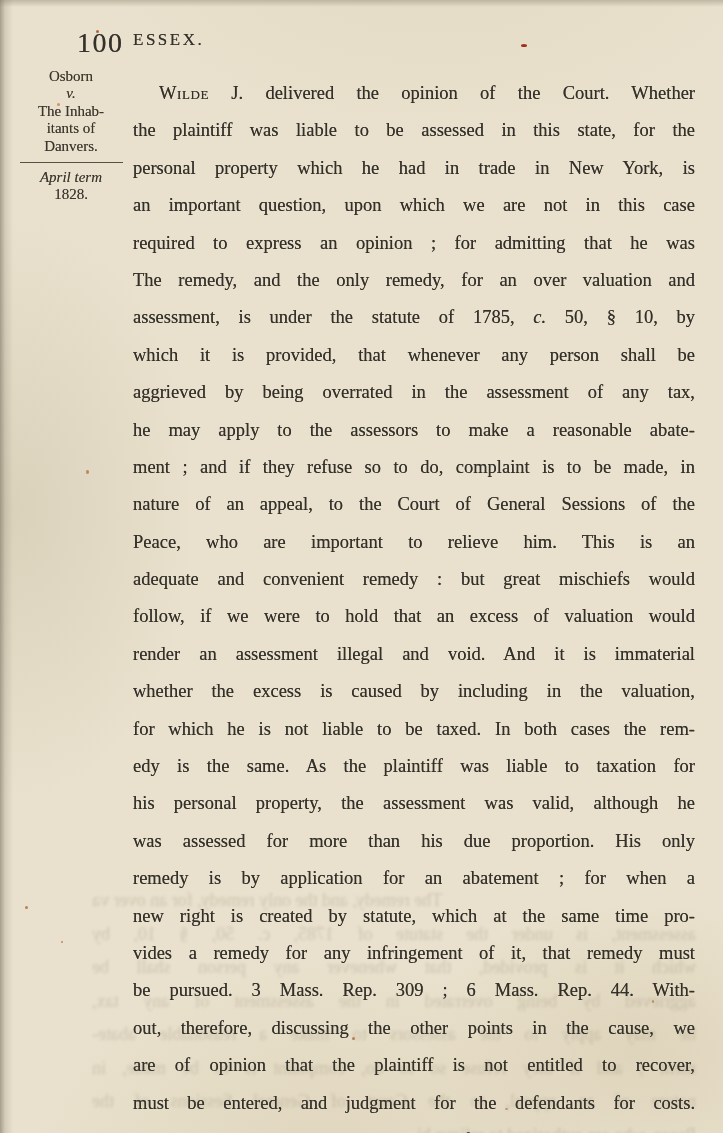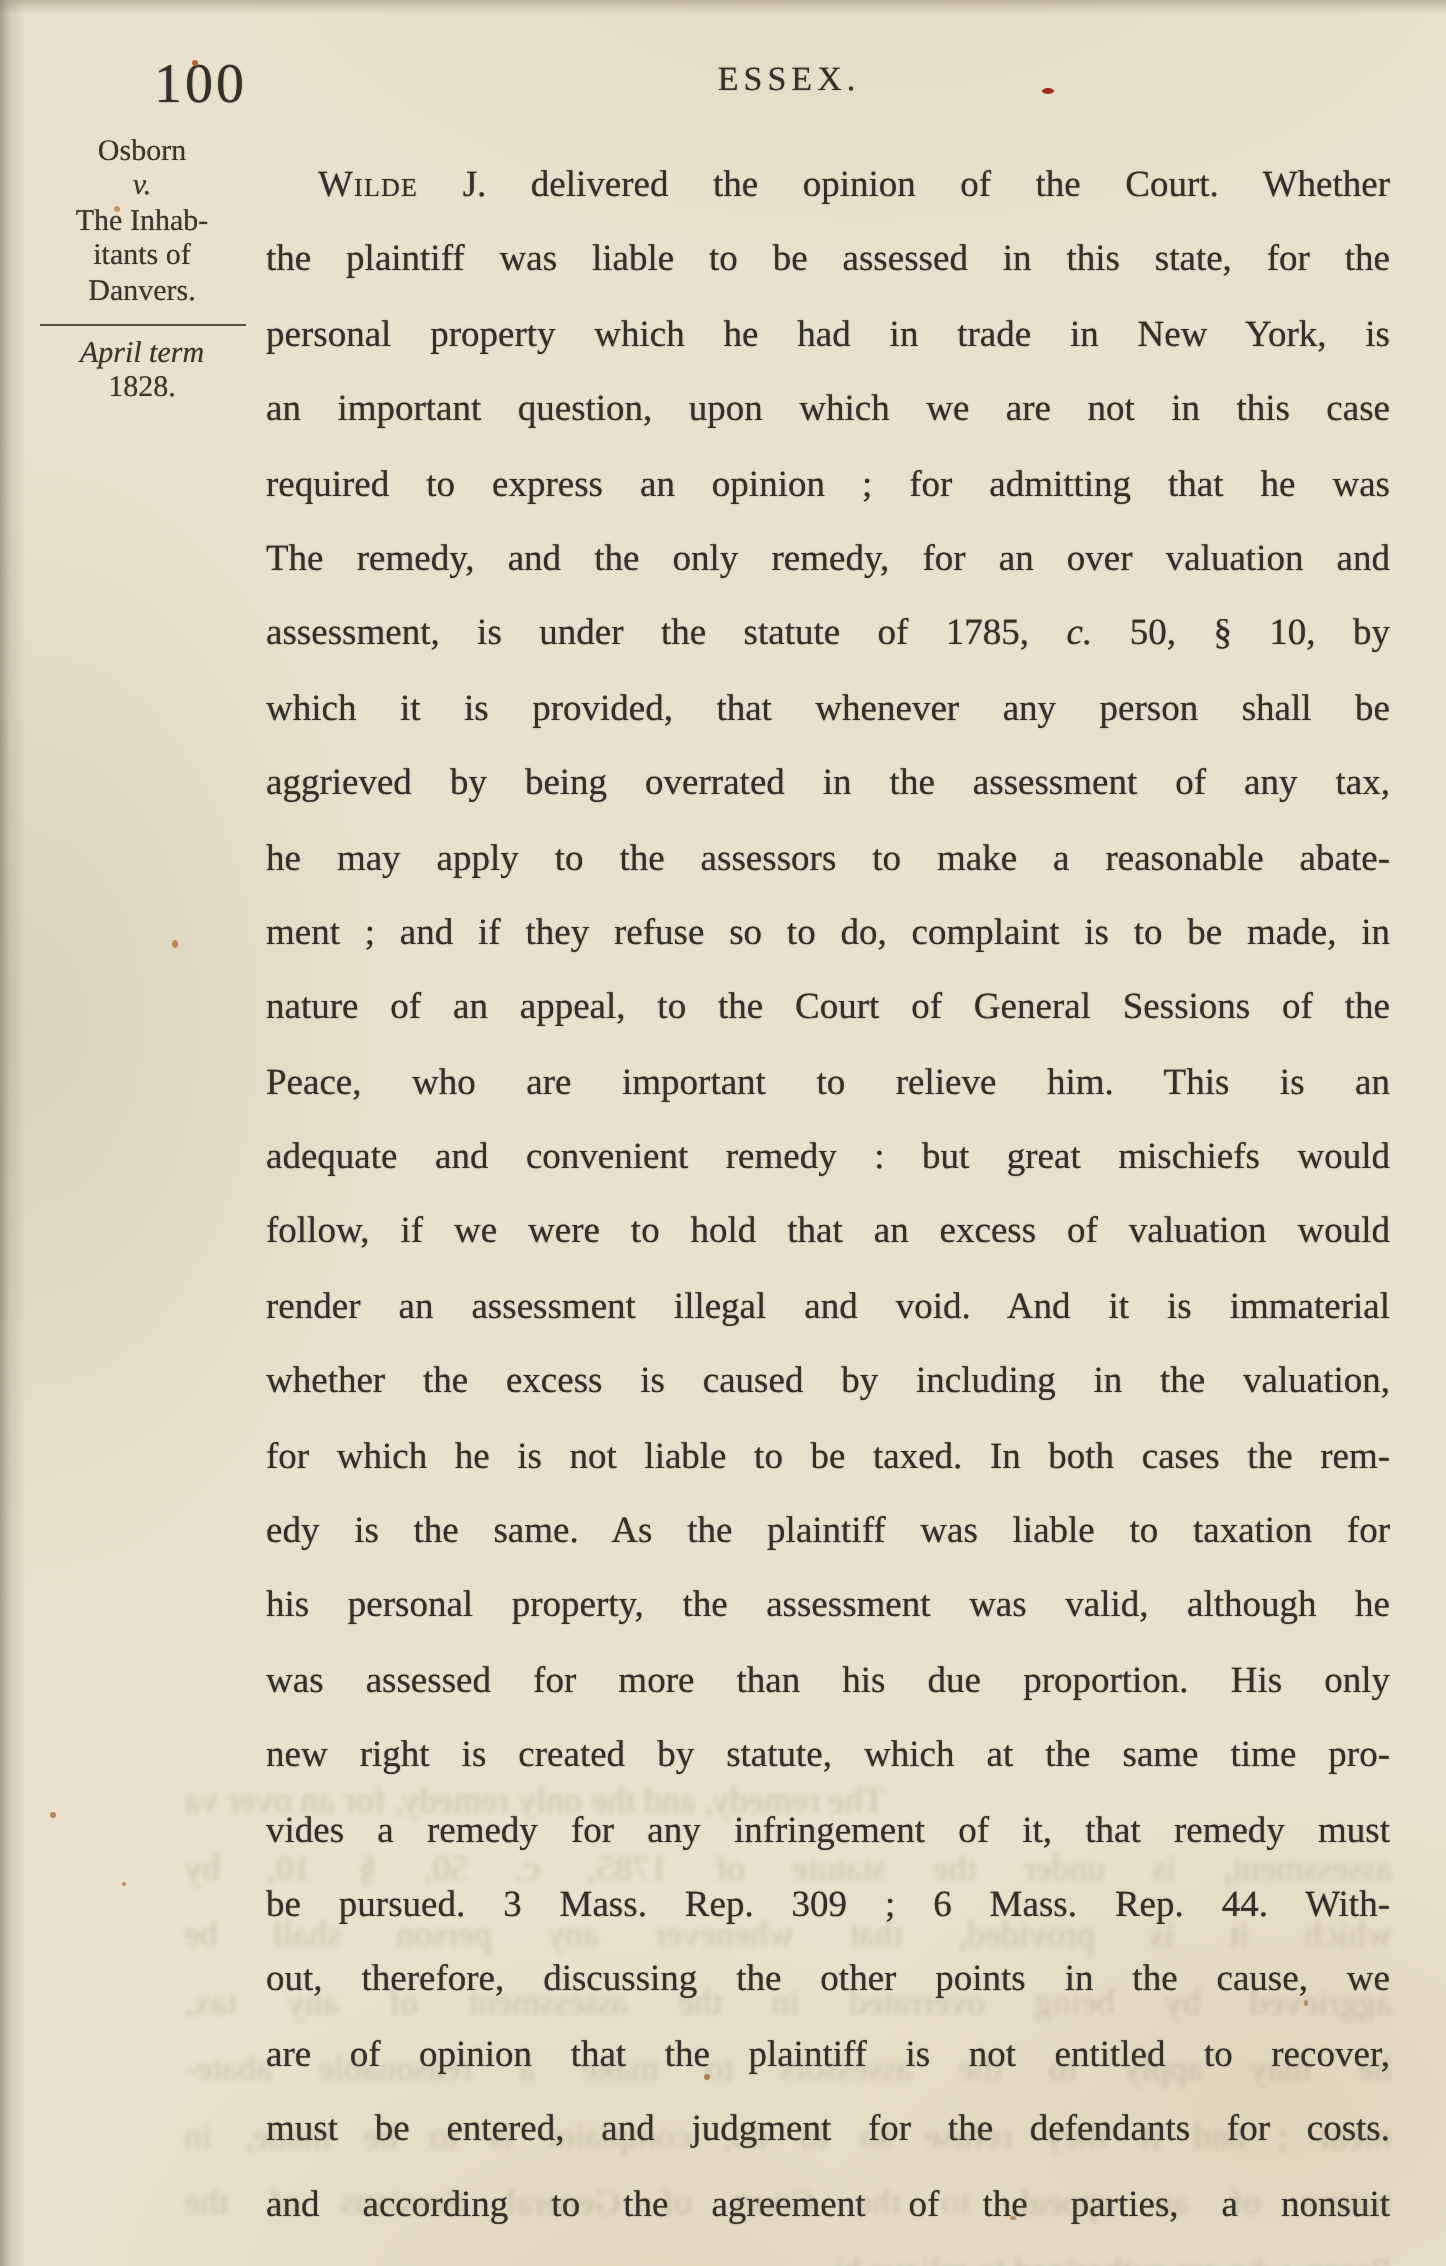--- a/index.html
+++ b/index.html
@@ -27,21 +27,21 @@
     background:linear-gradient(180deg, rgba(128,118,98,.38), rgba(128,118,98,0) 7px);
   }
   .page-number{
     position:absolute;left:36px;top:27px;
     font-size:28px;letter-spacing:1.5px;color:#34312b;
     text-shadow:0 0 .6px rgba(52,49,43,.7);
     margin-left:41px;
   }
   .running-head{
     position:absolute;left:133px;top:30px;width:523px;
-    text-align:center;font-size:17px;letter-spacing:2.5px;color:#34312b;
+    font-size:17px;letter-spacing:2.5px;color:#34312b;
     text-shadow:0 0 .6px rgba(52,49,43,.7);
   }
   .margin-note{
     position:absolute;left:14px;top:68px;width:114px;
     text-align:center;font-size:15px;line-height:17.4px;color:#3a362d;
     text-shadow:0 0 .5px rgba(58,54,45,.6);
   }
   .margin-rule{
     width:103px;border:none;border-top:1.4px solid #57513f;
     margin:7px auto 6px auto;
@@ -113,20 +113,21 @@
       <div class="bline"><span>nature of an appeal, to the Court of General Sessions of the</span></div>
       <div class="bline"><span>Peace, who are important to relieve him.  This is an</span></div>
       <div class="bline"><span>adequate and convenient remedy : but great mischiefs would</span></div>
       <div class="bline"><span>follow, if we were to hold that an excess of valuation would</span></div>
       <div class="bline"><span>render an assessment illegal and void.  And it is immaterial</span></div>
       <div class="bline"><span>whether the excess is caused by including in the valuation,</span></div>
       <div class="bline"><span>for which he is not liable to be taxed.  In both cases the rem-</span></div>
       <div class="bline"><span>edy is the same.  As the plaintiff was liable to taxation for</span></div>
       <div class="bline"><span>his personal property, the assessment was valid, although he</span></div>
       <div class="bline"><span>was assessed for more than his due proportion.  His only</span></div>
+      <div class="bline"><span>remedy is by application for an abatement ; for when a</span></div>
       <div class="bline"><span>new right is created by statute, which at the same time pro-</span></div>
       <div class="bline"><span>vides a remedy for any infringement of it, that remedy must</span></div>
       <div class="bline"><span>be pursued.  3 Mass. Rep. 309 ; 6 Mass. Rep. 44.  With-</span></div>
       <div class="bline"><span>out, therefore, discussing the other points in the cause, we</span></div>
       <div class="bline"><span>are of opinion that the plaintiff is not entitled to recover,</span></div>
       <div class="bline"><span>must be entered, and judgment for the defendants for costs.</span></div>
       <div class="bline"><span>and according to the agreement of the parties, a nonsuit</span></div>
     </main>
 
   <div class="bleed" id="bleed">

